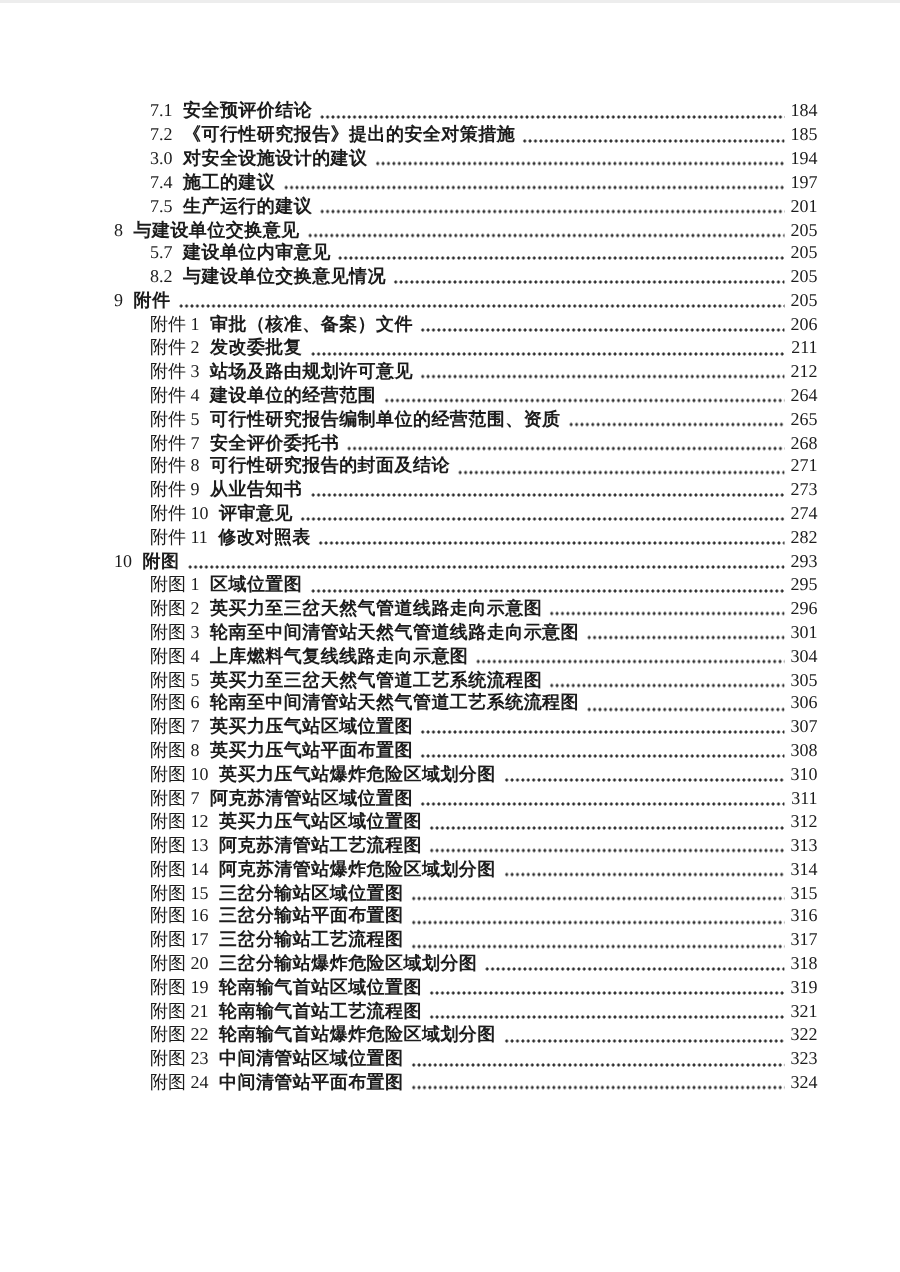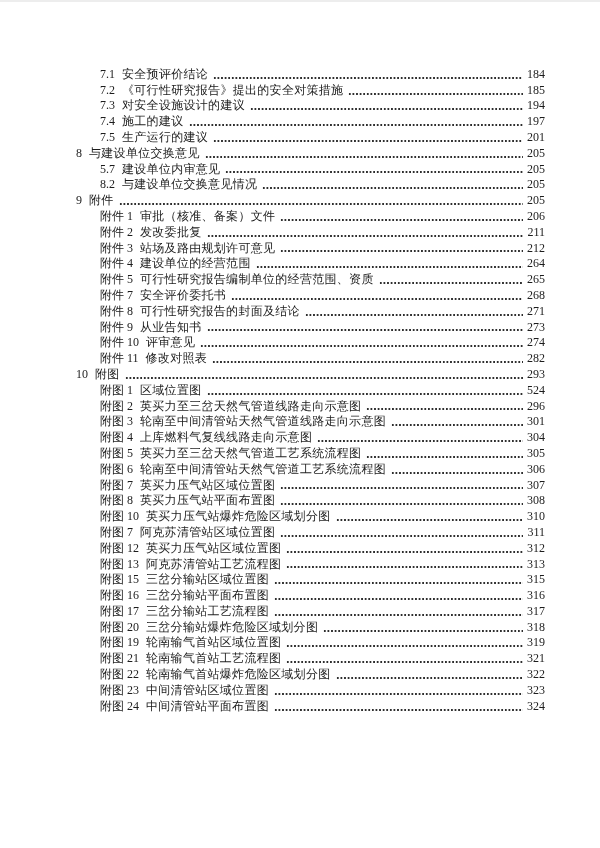--- a/index.html
+++ b/index.html
@@ -30,28 +30,30 @@
   .toc-row {
     display: flex;
     align-items: flex-end;
     height: 15.8px;
     font-size: 12px;
     line-height: 15px;
     white-space: nowrap;
   }
   .toc-row.level-2 {
     padding-left: 24px;
+    align-items: center;
   }
   .entry-num {
     margin-right: 7px;
     flex: 0 0 auto;
   }
   .entry-title {
     flex: 0 0 auto;
     letter-spacing: 0.3px;
+    font-weight: bold;
   }
   .leader {
     flex: 1 1 auto;
     align-self: stretch;
     margin-left: 5px;
     margin-right: 4px;
     min-width: 10px;
     background-image: radial-gradient(circle, #2e2e2e 0.85px, rgba(0,0,0,0) 1.05px);
     background-size: 3.6px 3.6px;
     background-repeat: repeat-x;
@@ -74,21 +76,21 @@
     <span class="leader"></span>
     <span class="entry-page">184</span>
   </div>
     <div class="toc-row level-2">
     <span class="entry-num">7.2</span>
     <span class="entry-title">《可行性研究报告》提出的安全对策措施</span>
     <span class="leader"></span>
     <span class="entry-page">185</span>
   </div>
     <div class="toc-row level-2">
-    <span class="entry-num">7.3</span>
+    <span class="entry-num">3.0</span>
     <span class="entry-title">对安全设施设计的建议</span>
     <span class="leader"></span>
     <span class="entry-page">194</span>
   </div>
     <div class="toc-row level-2">
     <span class="entry-num">7.4</span>
     <span class="entry-title">施工的建议</span>
     <span class="leader"></span>
     <span class="entry-page">197</span>
   </div>
@@ -185,21 +187,21 @@
     <div class="toc-row level-1">
     <span class="entry-num">10</span>
     <span class="entry-title">附图</span>
     <span class="leader"></span>
     <span class="entry-page">293</span>
   </div>
     <div class="toc-row level-2">
     <span class="entry-num">附图 1</span>
     <span class="entry-title">区域位置图</span>
     <span class="leader"></span>
-    <span class="entry-page">524</span>
+    <span class="entry-page">295</span>
   </div>
     <div class="toc-row level-2">
     <span class="entry-num">附图 2</span>
     <span class="entry-title">英买力至三岔天然气管道线路走向示意图</span>
     <span class="leader"></span>
     <span class="entry-page">296</span>
   </div>
     <div class="toc-row level-2">
     <span class="entry-num">附图 3</span>
     <span class="entry-title">轮南至中间清管站天然气管道线路走向示意图</span>
@@ -254,20 +256,26 @@
     <span class="leader"></span>
     <span class="entry-page">312</span>
   </div>
     <div class="toc-row level-2">
     <span class="entry-num">附图 13</span>
     <span class="entry-title">阿克苏清管站工艺流程图</span>
     <span class="leader"></span>
     <span class="entry-page">313</span>
   </div>
     <div class="toc-row level-2">
+    <span class="entry-num">附图 14</span>
+    <span class="entry-title">阿克苏清管站爆炸危险区域划分图</span>
+    <span class="leader"></span>
+    <span class="entry-page">314</span>
+  </div>
+    <div class="toc-row level-2">
     <span class="entry-num">附图 15</span>
     <span class="entry-title">三岔分输站区域位置图</span>
     <span class="leader"></span>
     <span class="entry-page">315</span>
   </div>
     <div class="toc-row level-2">
     <span class="entry-num">附图 16</span>
     <span class="entry-title">三岔分输站平面布置图</span>
     <span class="leader"></span>
     <span class="entry-page">316</span>

